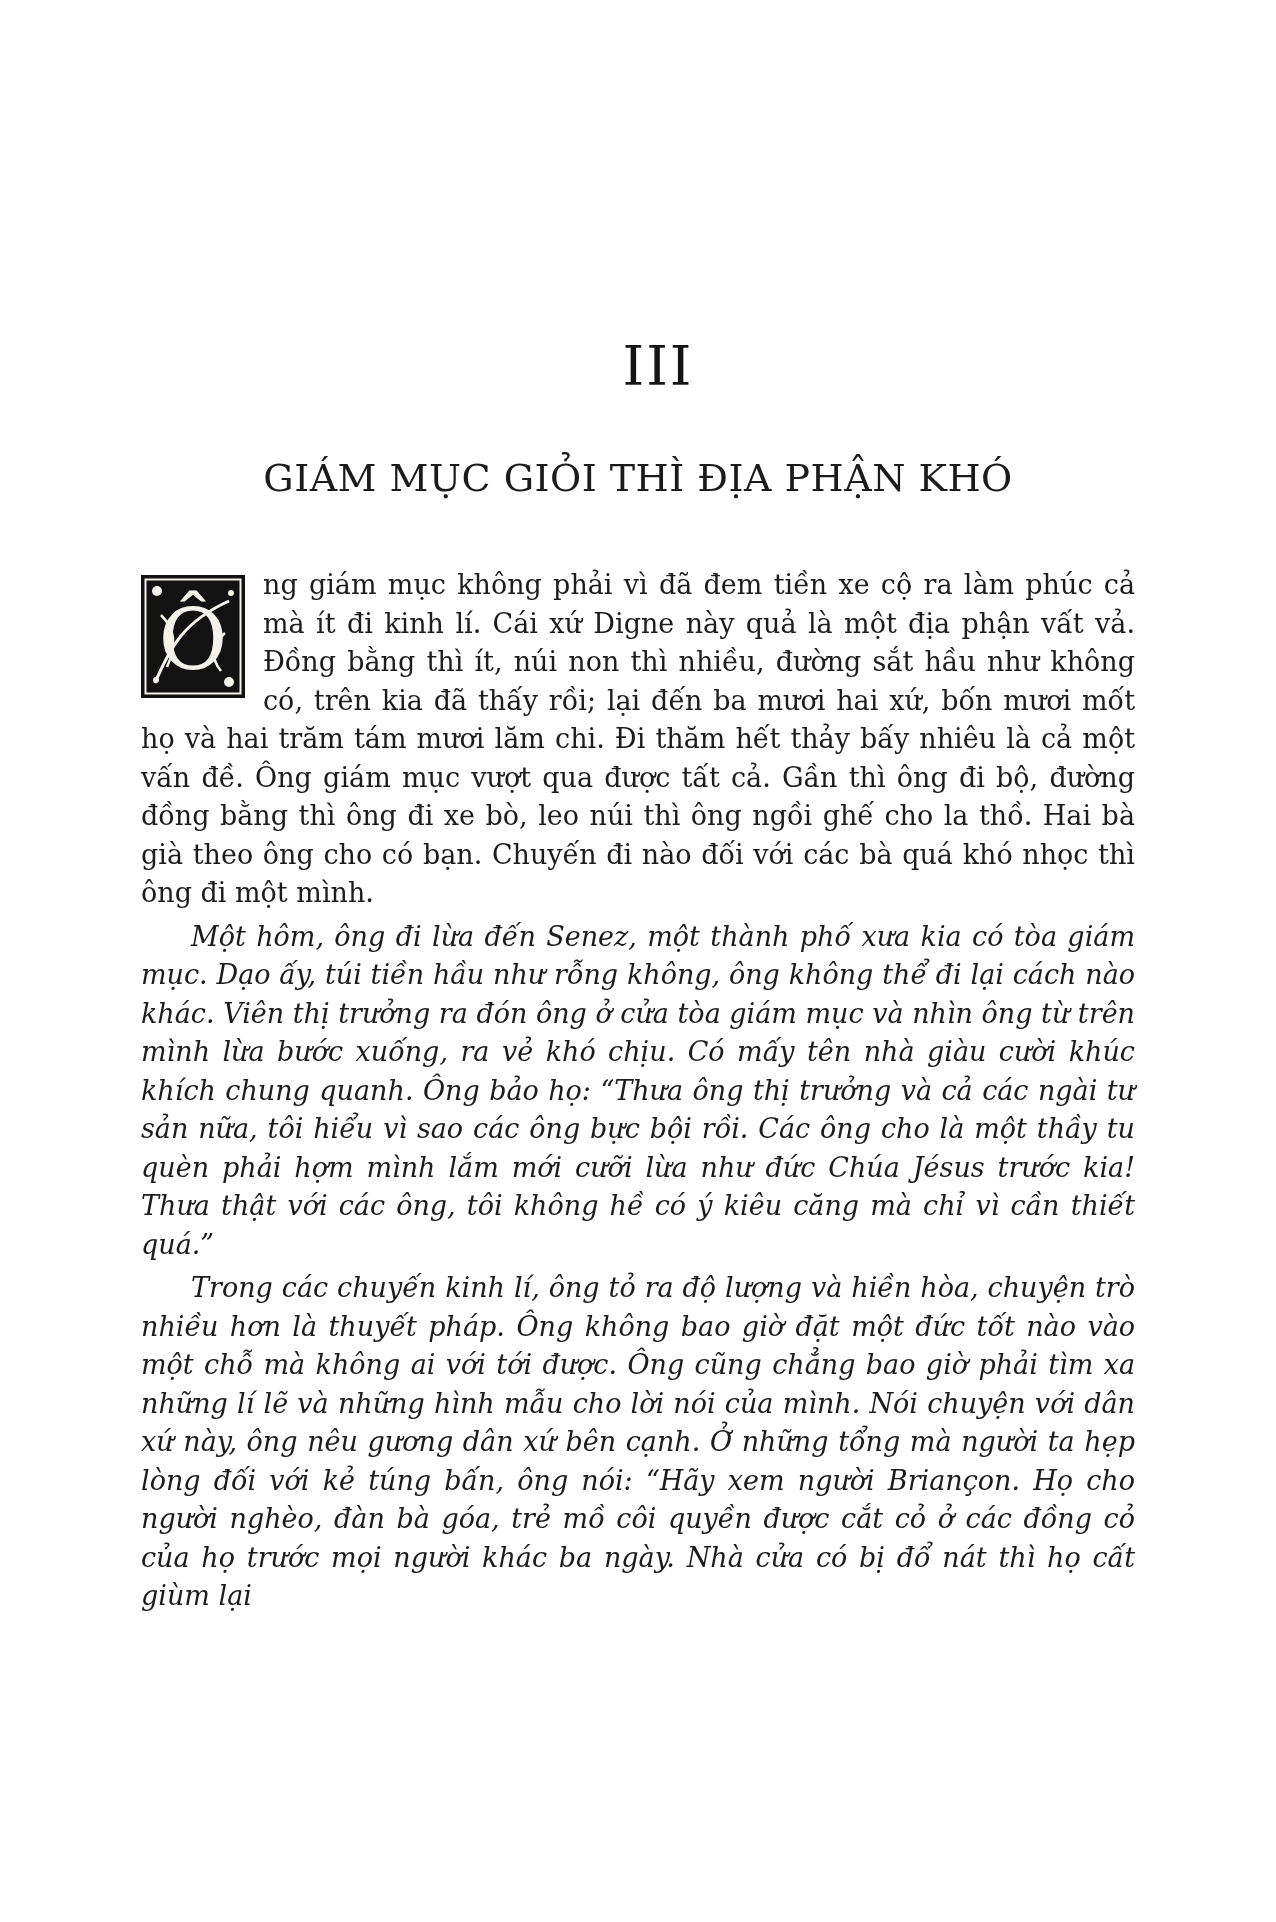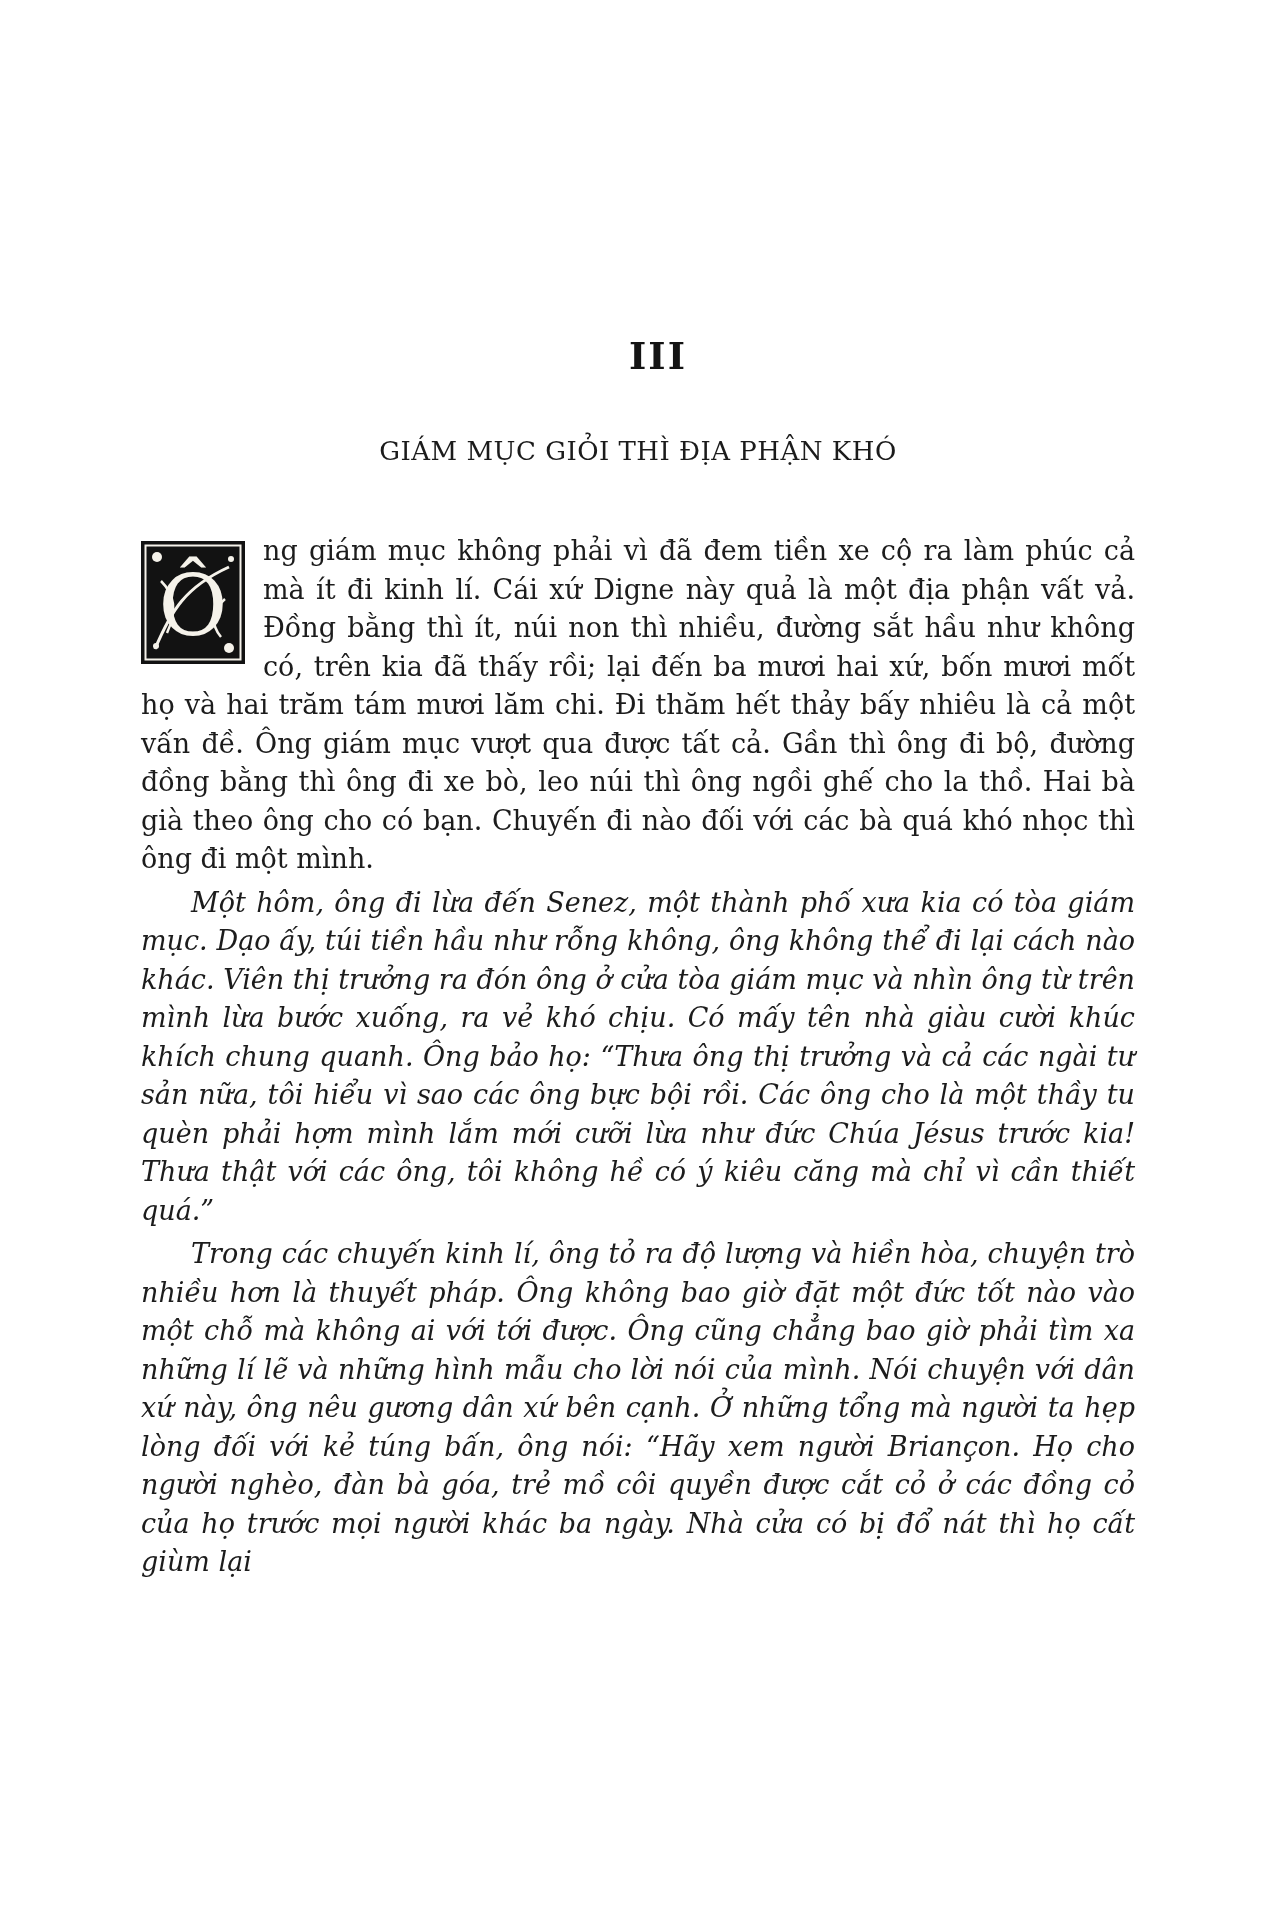--- a/index.html
+++ b/index.html
@@ -14,30 +14,30 @@
   }
   .page {
     width: 1276px;
     height: 1922px;
     background: #ffffff;
     position: relative;
   }
   .chapter-number {
     padding-top: 334px;
     text-align: center;
-    font-size: 37px;
-    font-weight: bold;
+    font-size: 55px;
+    font-weight: normal;
     letter-spacing: 2px;
     color: #141414;
     margin-left: 40px;
   }
   .chapter-title {
     margin-top: 58px;
     text-align: center;
-    font-size: 26px;
+    font-size: 38px;
     font-weight: normal;
     letter-spacing: 0.5px;
     color: #1b1b1b;
   }
   .body-text {
     margin: 66px 141px 0 141px;
     font-size: 27px;
     line-height: 38.5px;
     text-align: justify;
     color: #1c1c1c;

